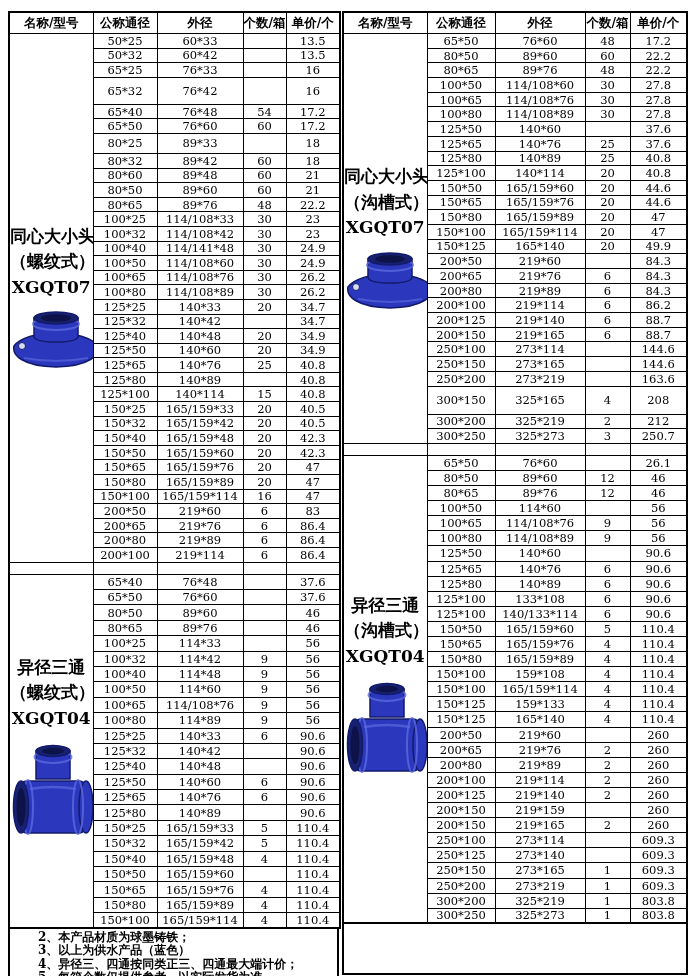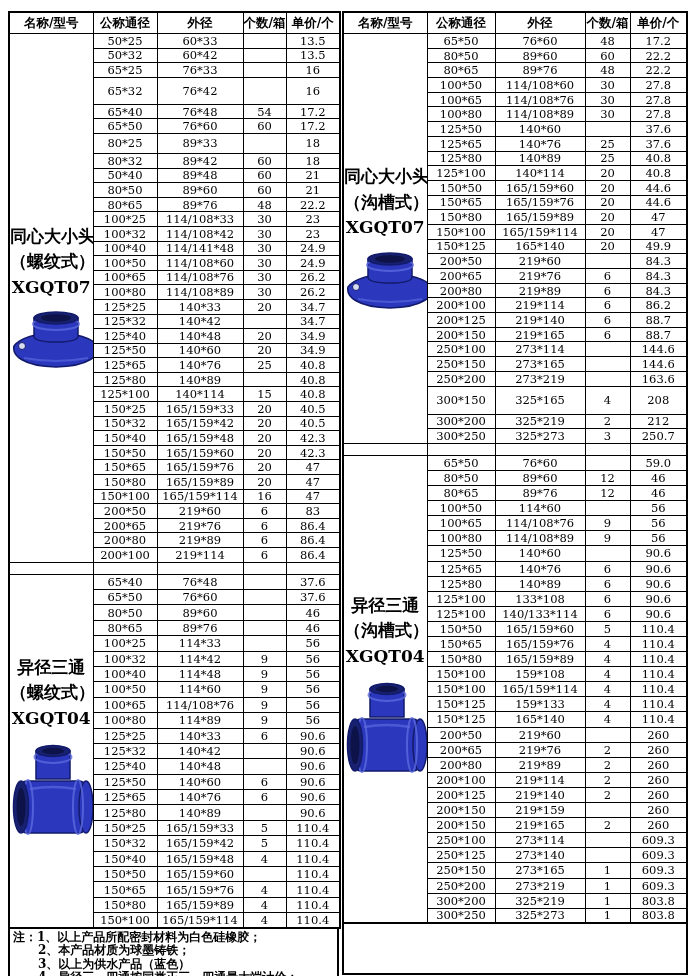--- a/index.html
+++ b/index.html
@@ -121,21 +121,21 @@
             <td></td>
             <td>18</td>
           </tr>
           <tr style="height: 14.6px;">
             <td>80*32</td>
             <td>89*42</td>
             <td>60</td>
             <td>18</td>
           </tr>
           <tr style="height: 14.6px;">
-            <td>50*40</td>
+            <td>80*60</td>
             <td>89*48</td>
             <td>60</td>
             <td>21</td>
           </tr>
           <tr style="height: 14.6px;">
             <td>80*50</td>
             <td>89*60</td>
             <td>60</td>
             <td>21</td>
           </tr>
@@ -450,21 +450,20 @@
           </tr>
           <tr style="height: 15.4px;">
             <td>150*100</td>
             <td>165/159*114</td>
             <td>4</td>
             <td>110.4</td>
           </tr>
         </tbody>
       </table>
     <div class="notes">
-      <div class="line"><span>注：</span><span>1、以上产品所配密封材料为白色硅橡胶；</span></div>
       <div class="line indent">2、本产品材质为球墨铸铁；</div>
       <div class="line indent">3、以上为供水产品（蓝色）</div>
       <div class="line indent">4、异径三、四通按同类正三、四通最大端计价；</div>
       <div class="line indent">5、每箱个数仅提供参考，以实际发货为准。</div>
     </div>
   </div>
 
   <div class="half half-right">
     <table class="price-table" id="table-right">
       <colgroup>
@@ -686,21 +685,21 @@
     <ellipse cx="68" cy="66" rx="5" ry="27" fill="none" stroke="#5b6ae0" stroke-width="2" opacity="0.8"></ellipse>
     <ellipse cx="18" cy="66" rx="5" ry="27" fill="none" stroke="#5b6ae0" stroke-width="2" opacity="0.8"></ellipse>
     <ellipse cx="11" cy="66" rx="7.5" ry="26" fill="#18216f" stroke="#121a6b" stroke-width="1.5"></ellipse>
     <ellipse cx="11" cy="66" rx="4.5" ry="19" fill="#0d1348"></ellipse>
     <path d="M20,48 Q43,44 66,48" fill="none" stroke="#5b6ae0" stroke-width="2.5" opacity="0.7"></path>
   </svg>
             </td>
             <td>65*50</td>
             <td>76*60</td>
             <td></td>
-            <td>59.0</td>
+            <td>26.1</td>
           </tr>
           <tr style="height: 15.1px;">
             <td>80*50</td>
             <td>89*60</td>
             <td>12</td>
             <td>46</td>
           </tr>
           <tr style="height: 15.1px;">
             <td>80*65</td>
             <td>89*76</td>

